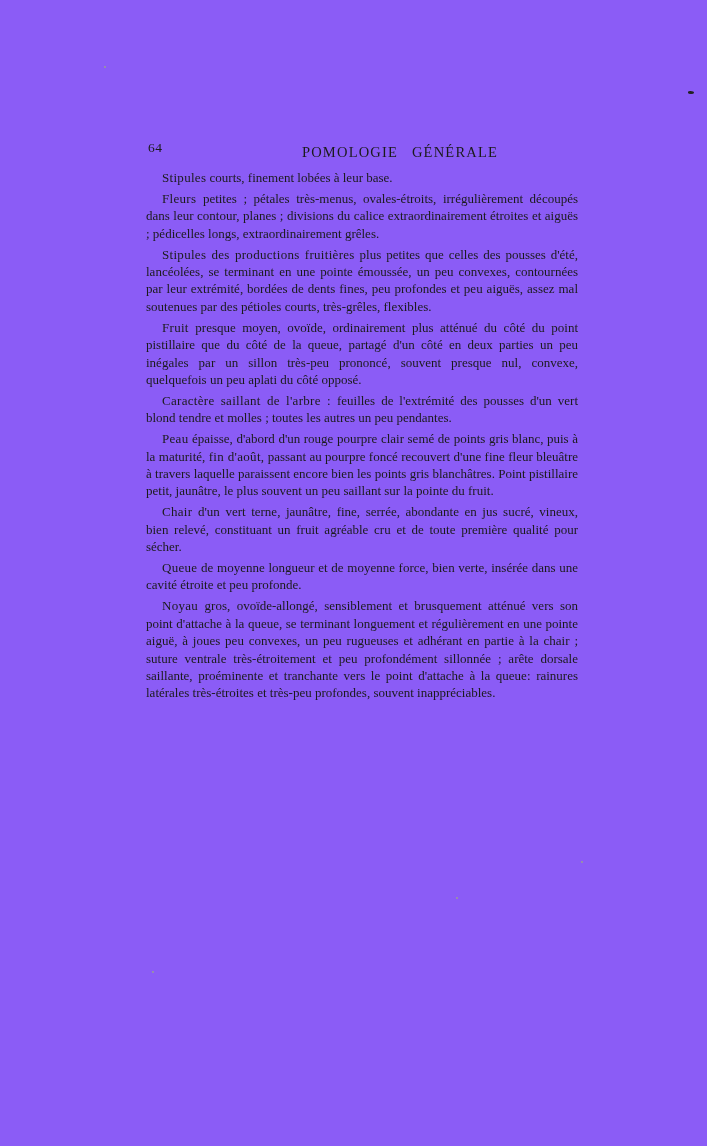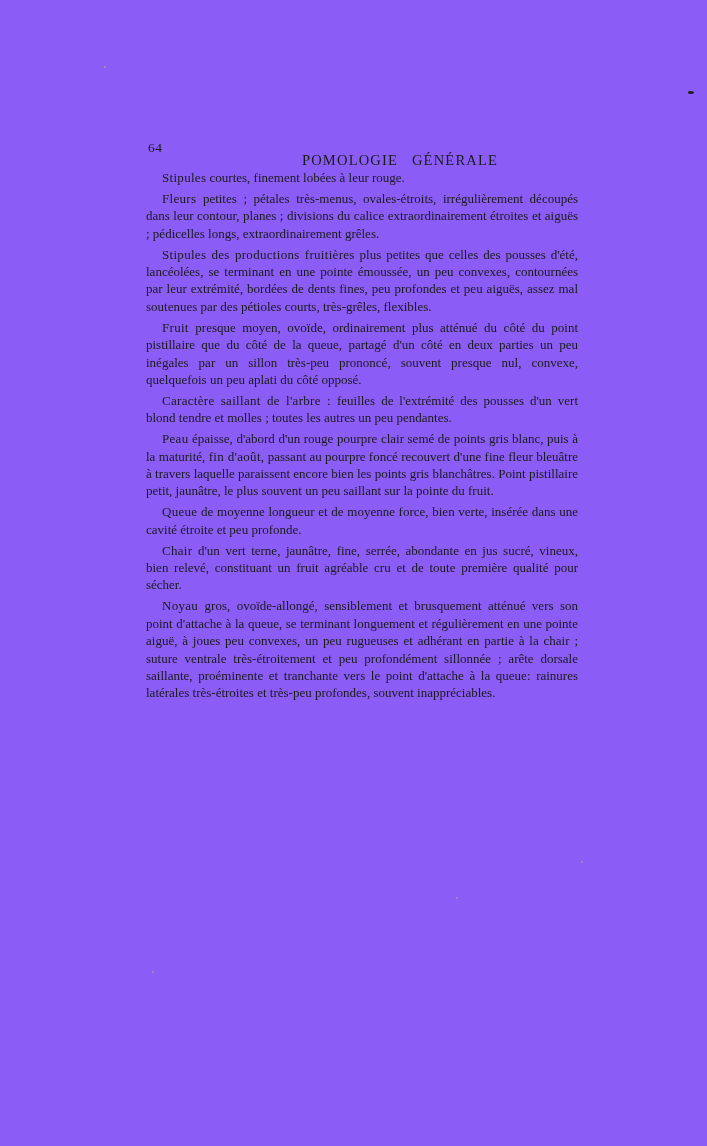--- a/index.html
+++ b/index.html
@@ -27,21 +27,21 @@
   .page-number {
     position: absolute;
     left: 2px;
     top: 0;
     font-size: 13.5px;
     letter-spacing: 0.5px;
   }
   .head-title {
     position: absolute;
     left: 254px;
-    top: 12px;
+    top: 4px;
     transform: translateX(-50%);
     white-space: nowrap;
     font-size: 14.5px;
     letter-spacing: 1.2px;
     word-spacing: 9px;
     text-align: center;
   }
   .text-block p.para {
     margin: 0 0 3.5px 0;
     font-size: 13px;
@@ -71,24 +71,24 @@
   <div class="speck faint" style="left:152px; top:971px; width:2px; height:2px;"></div>
   <div class="speck faint" style="left:581px; top:861px; width:2px; height:2px;"></div>
 
   <div class="content">
     <header class="running-head">
       <span class="page-number">64</span>
       <span class="head-title">POMOLOGIE GÉNÉRALE</span>
     </header>
 
     <main class="text-block">
-        <p class="para"><span class="lead">Stipules</span><span class="body"> courtes, finement lobées à leur rouge.</span></p>
+        <p class="para"><span class="lead">Stipules</span><span class="body"> courts, finement lobées à leur base.</span></p>
         <p class="para"><span class="lead">Fleurs</span><span class="body"> petites ; pétales très-menus, ovales-étroits, irrégulièrement découpés dans leur contour, planes ; divisions du calice extraordinairement étroites et aiguës ; pédicelles longs, extraordinairement grêles.</span></p>
         <p class="para"><span class="lead">Stipules des productions fruitières</span><span class="body"> plus petites que celles des pousses d'été, lancéolées, se terminant en une pointe émoussée, un peu convexes, contournées par leur extrémité, bordées de dents fines, peu profondes et peu aiguës, assez mal soutenues par des pétioles courts, très-grêles, flexibles.</span></p>
         <p class="para"><span class="lead">Fruit</span><span class="body"> presque moyen, ovoïde, ordinairement plus atténué du côté du point pistillaire que du côté de la queue, partagé d'un côté en deux parties un peu inégales par un sillon très-peu prononcé, souvent presque nul, convexe, quelquefois un peu aplati du côté opposé.</span></p>
         <p class="para"><span class="lead">Caractère saillant de l'arbre :</span><span class="body"> feuilles de l'extrémité des pousses d'un vert blond tendre et molles ; toutes les autres un peu pendantes.</span></p>
         <p class="para"><span class="lead">Peau</span><span class="body"> épaisse, d'abord d'un rouge pourpre clair semé de points gris blanc, puis à la maturité, </span><span class="lead">fin d'août,</span><span class="body"> passant au pourpre foncé recouvert d'une fine fleur bleuâtre à travers laquelle paraissent encore bien les points gris blanchâtres. Point pistillaire petit, jaunâtre, le plus souvent un peu saillant sur la pointe du fruit.</span></p>
+        <p class="para"><span class="lead">Chair</span><span class="body"> d'un vert terne, jaunâtre, fine, serrée, abondante en jus sucré, vineux, bien relevé, constituant un fruit agréable cru et de toute première qualité pour sécher.</span></p>
         <p class="para"><span class="lead">Queue</span><span class="body"> de moyenne longueur et de moyenne force, bien verte, insérée dans une cavité étroite et peu profonde.</span></p>
-        <p class="para"><span class="lead">Chair</span><span class="body"> d'un vert terne, jaunâtre, fine, serrée, abondante en jus sucré, vineux, bien relevé, constituant un fruit agréable cru et de toute première qualité pour sécher.</span></p>
         <p class="para"><span class="lead">Noyau</span><span class="body"> gros, ovoïde-allongé, sensiblement et brusquement atténué vers son point d'attache à la queue, se terminant longuement et régulièrement en une pointe aiguë, à joues peu convexes, un peu rugueuses et adhérant en partie à la chair ; suture ventrale très-étroitement et peu profondément sillonnée ; arête dorsale saillante, proéminente et tranchante vers le point d'attache à la queue: rainures latérales très-étroites et très-peu profondes, souvent inappréciables.</span></p>
       </main>
   </div>
 </div>
 
 </body></html>

